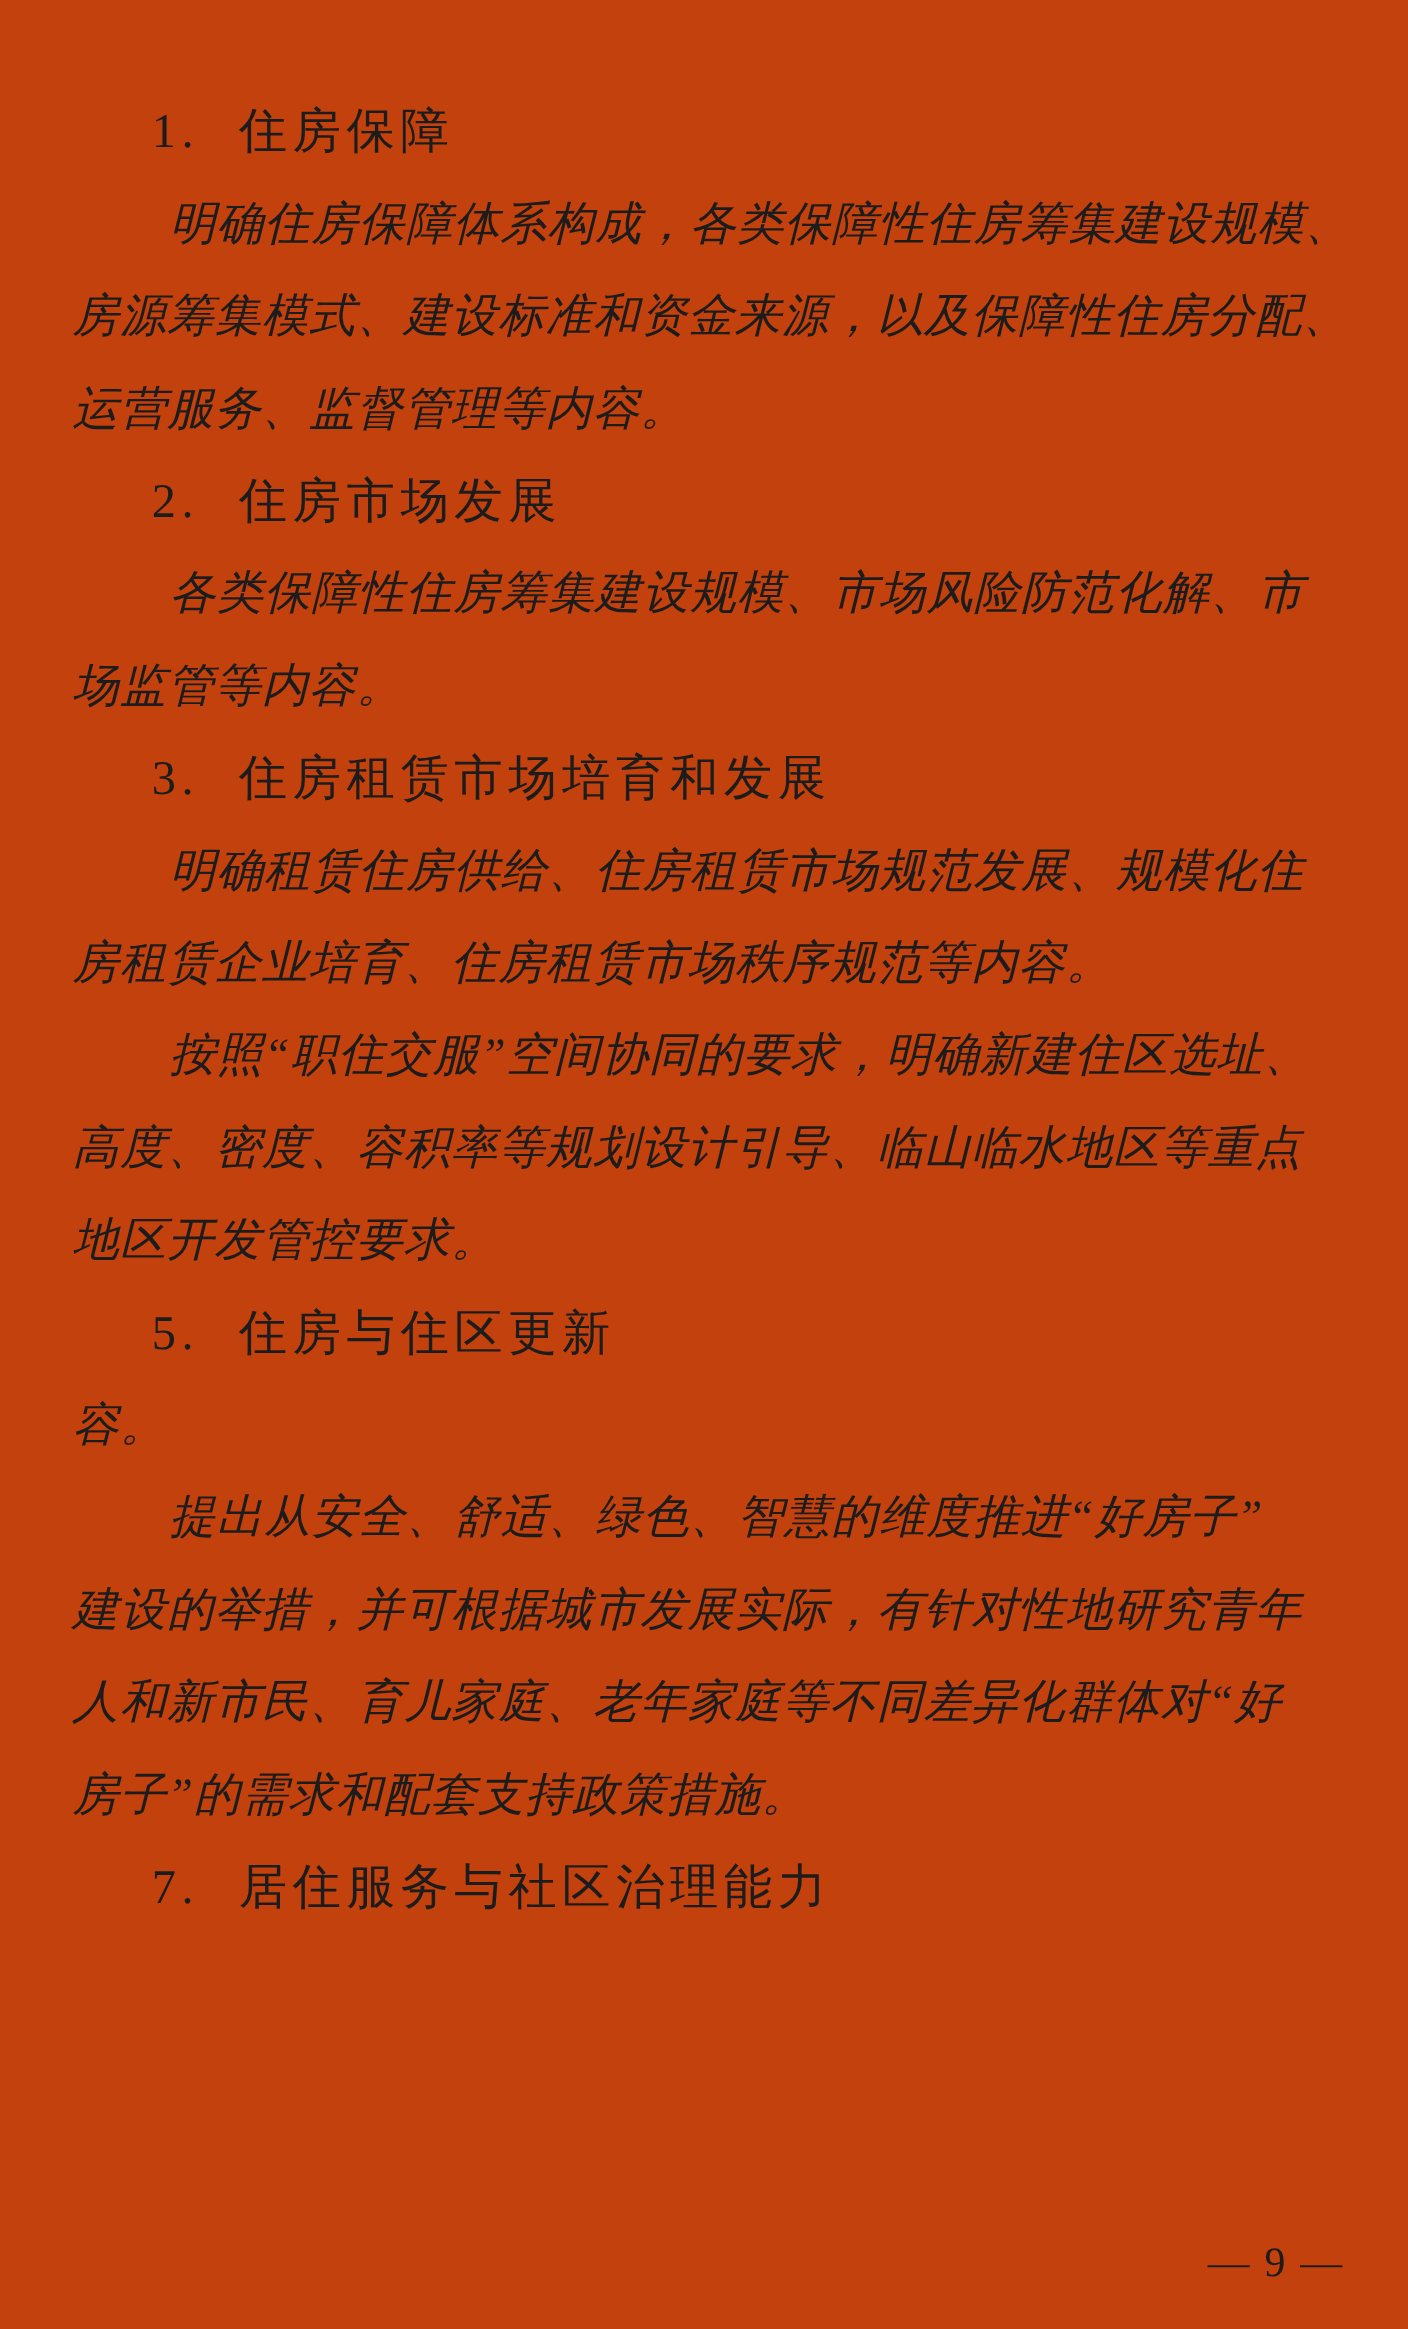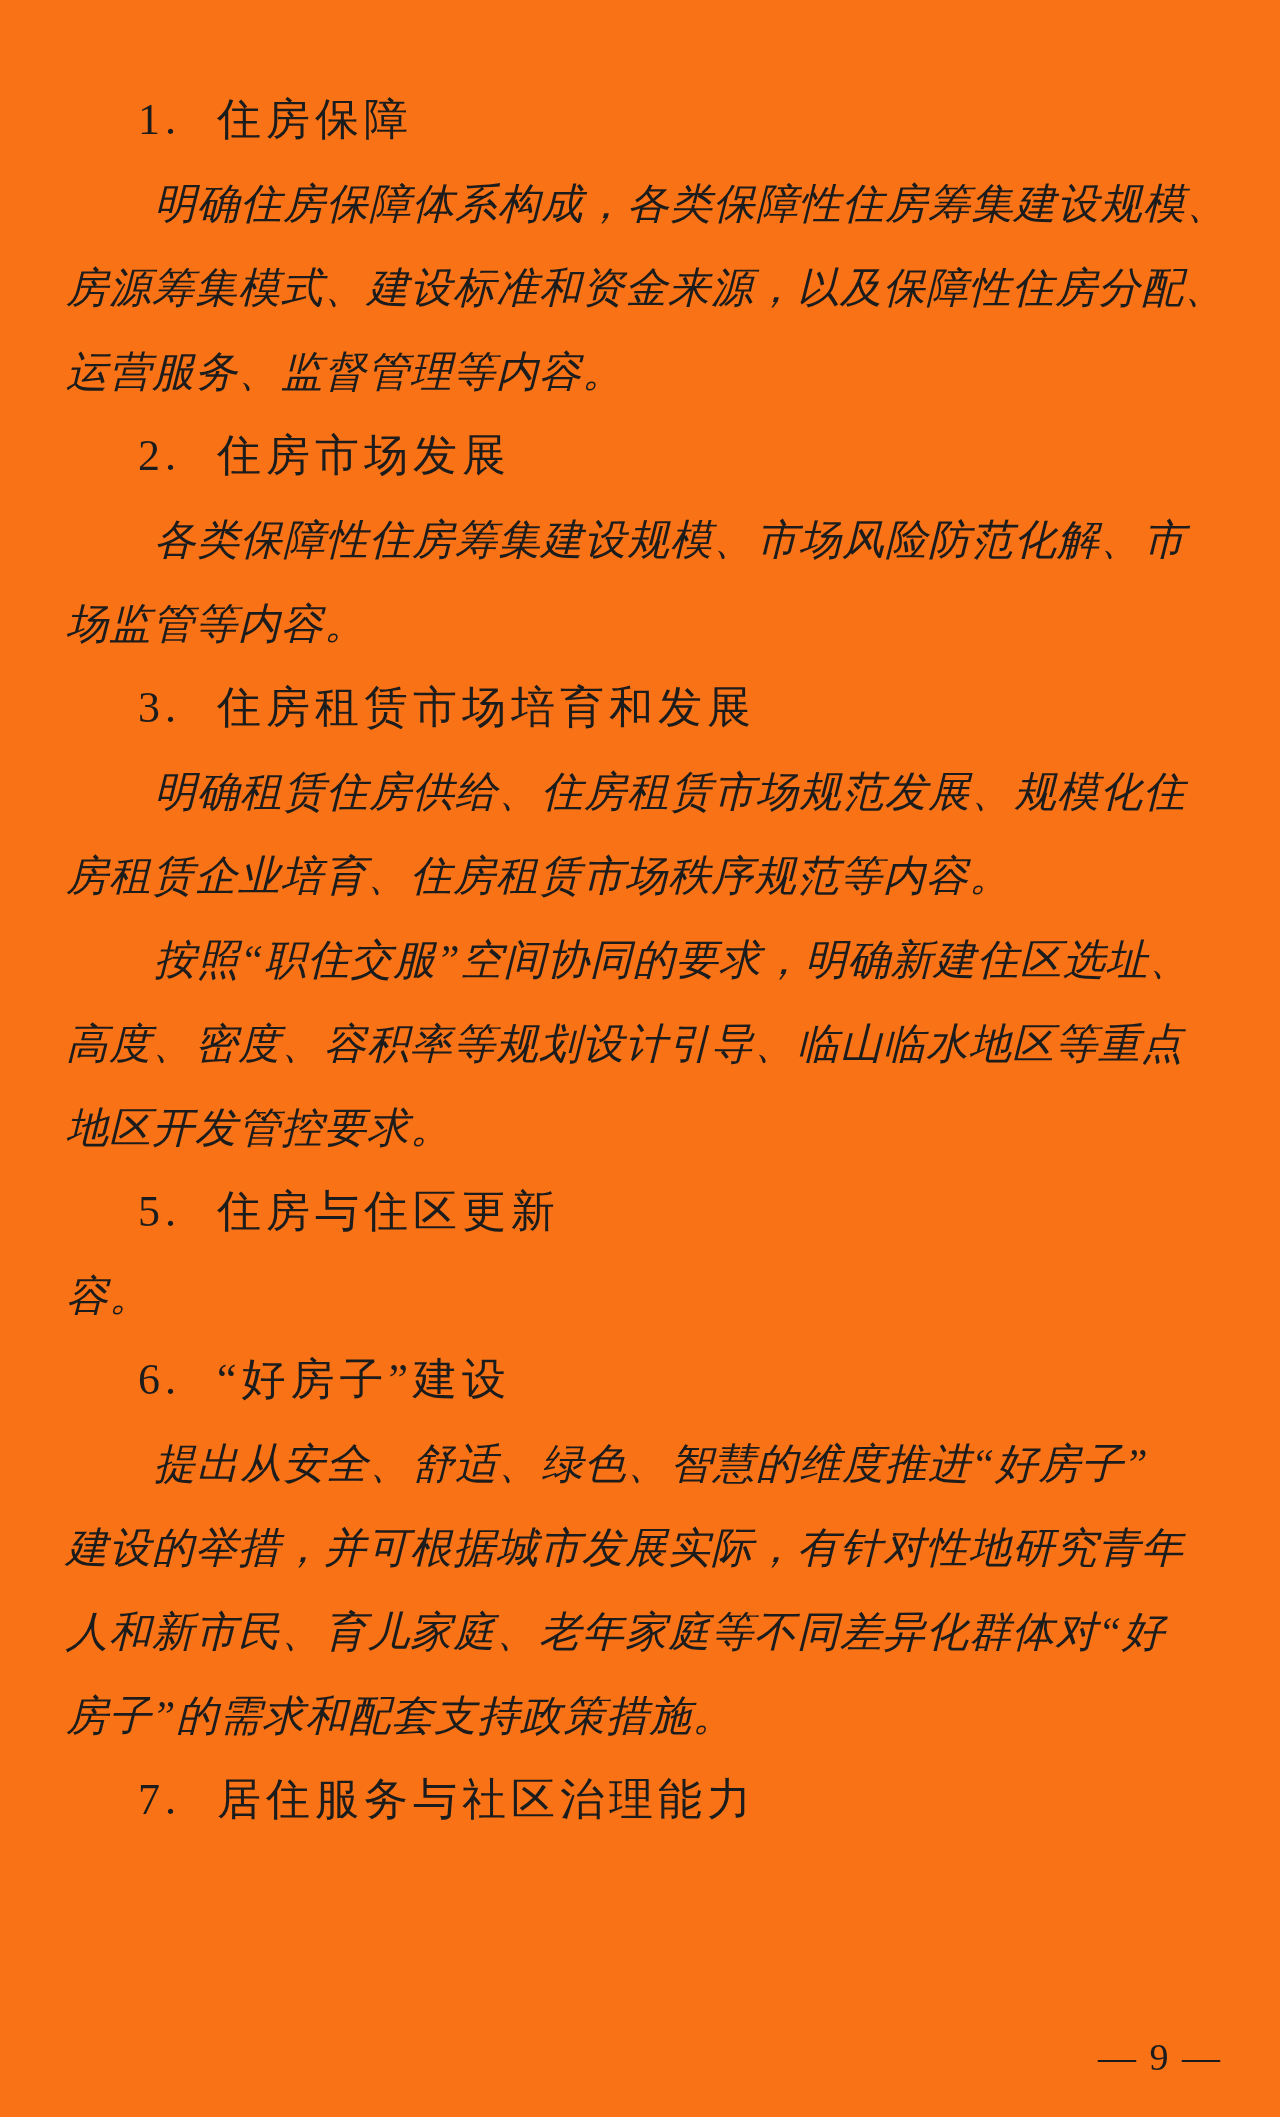--- a/index.html
+++ b/index.html
@@ -4,21 +4,21 @@
 <style>
   html, body {
     margin: 0;
     padding: 0;
     background: #e8e8e8;
   }
   .page {
     position: relative;
     width: 1280px;
     height: 2117px;
-    background: #f97316;
+    background: #c2410c;
     overflow: hidden;
     font-family: "Liberation Serif", "DejaVu Serif", serif;
     color: #1c1c1c;
   }
   .content {
     position: absolute;
     left: 66px;
     top: 78px;
     width: 1170px;
   }
@@ -66,21 +66,20 @@
       <div class="line body para-start">各类保障性住房筹集建设规模、市场风险防范化解、市</div>
       <div class="line body">场监管等内容。</div>
       <div class="line heading">3. 住房租赁市场培育和发展</div>
       <div class="line body para-start">明确租赁住房供给、住房租赁市场规范发展、规模化住</div>
       <div class="line body">房租赁企业培育、住房租赁市场秩序规范等内容。</div>
       <div class="line body para-start">按照“职住交服”空间协同的要求，明确新建住区选址、</div>
       <div class="line body">高度、密度、容积率等规划设计引导、临山临水地区等重点</div>
       <div class="line body">地区开发管控要求。</div>
       <div class="line heading">5. 住房与住区更新</div>
       <div class="line body">容。</div>
-      <div class="line heading">6. “好房子”建设</div>
       <div class="line body para-start">提出从安全、舒适、绿色、智慧的维度推进“好房子”</div>
       <div class="line body">建设的举措，并可根据城市发展实际，有针对性地研究青年</div>
       <div class="line body">人和新市民、育儿家庭、老年家庭等不同差异化群体对“好</div>
       <div class="line body">房子”的需求和配套支持政策措施。</div>
       <div class="line heading">7. 居住服务与社区治理能力</div>
     </main>
   <div class="page-number">— 9 —</div>
 </div>
 
 </body></html>

